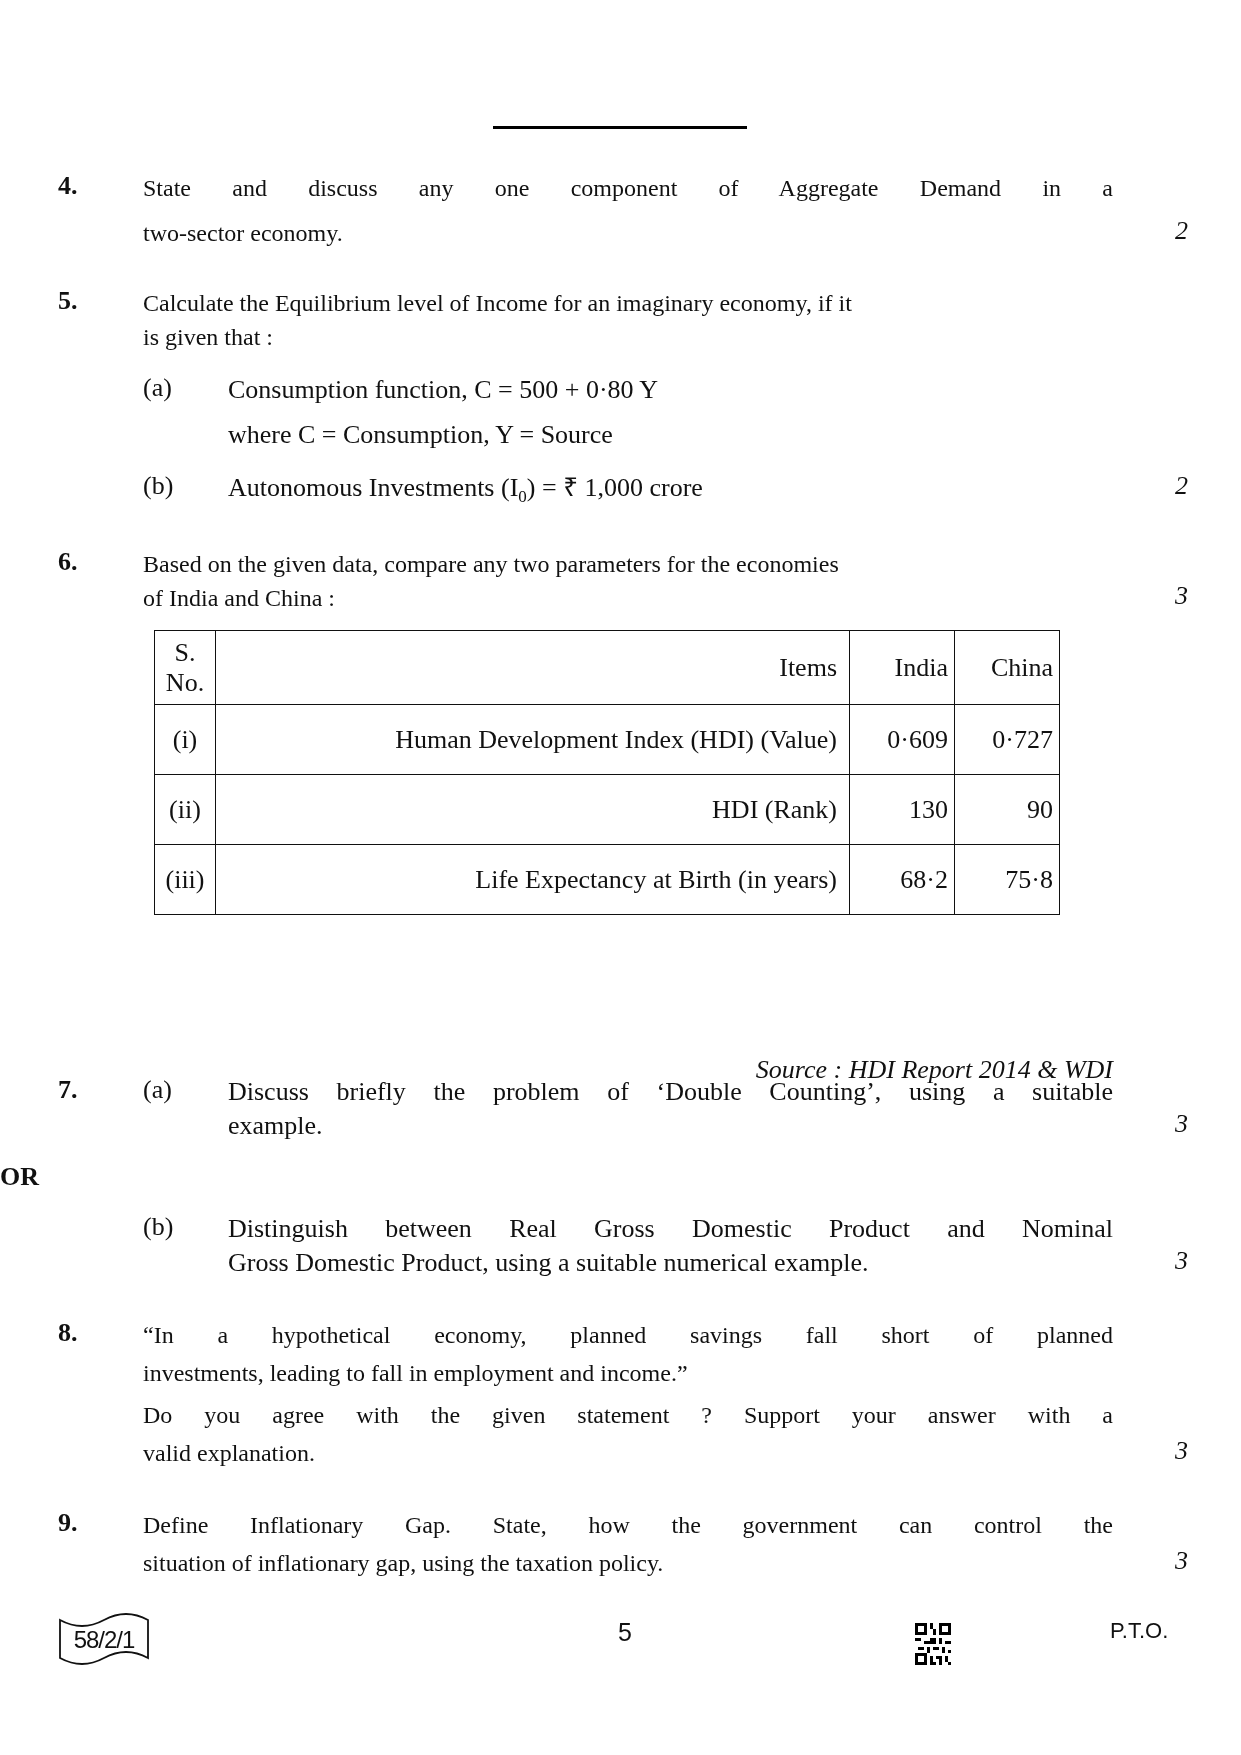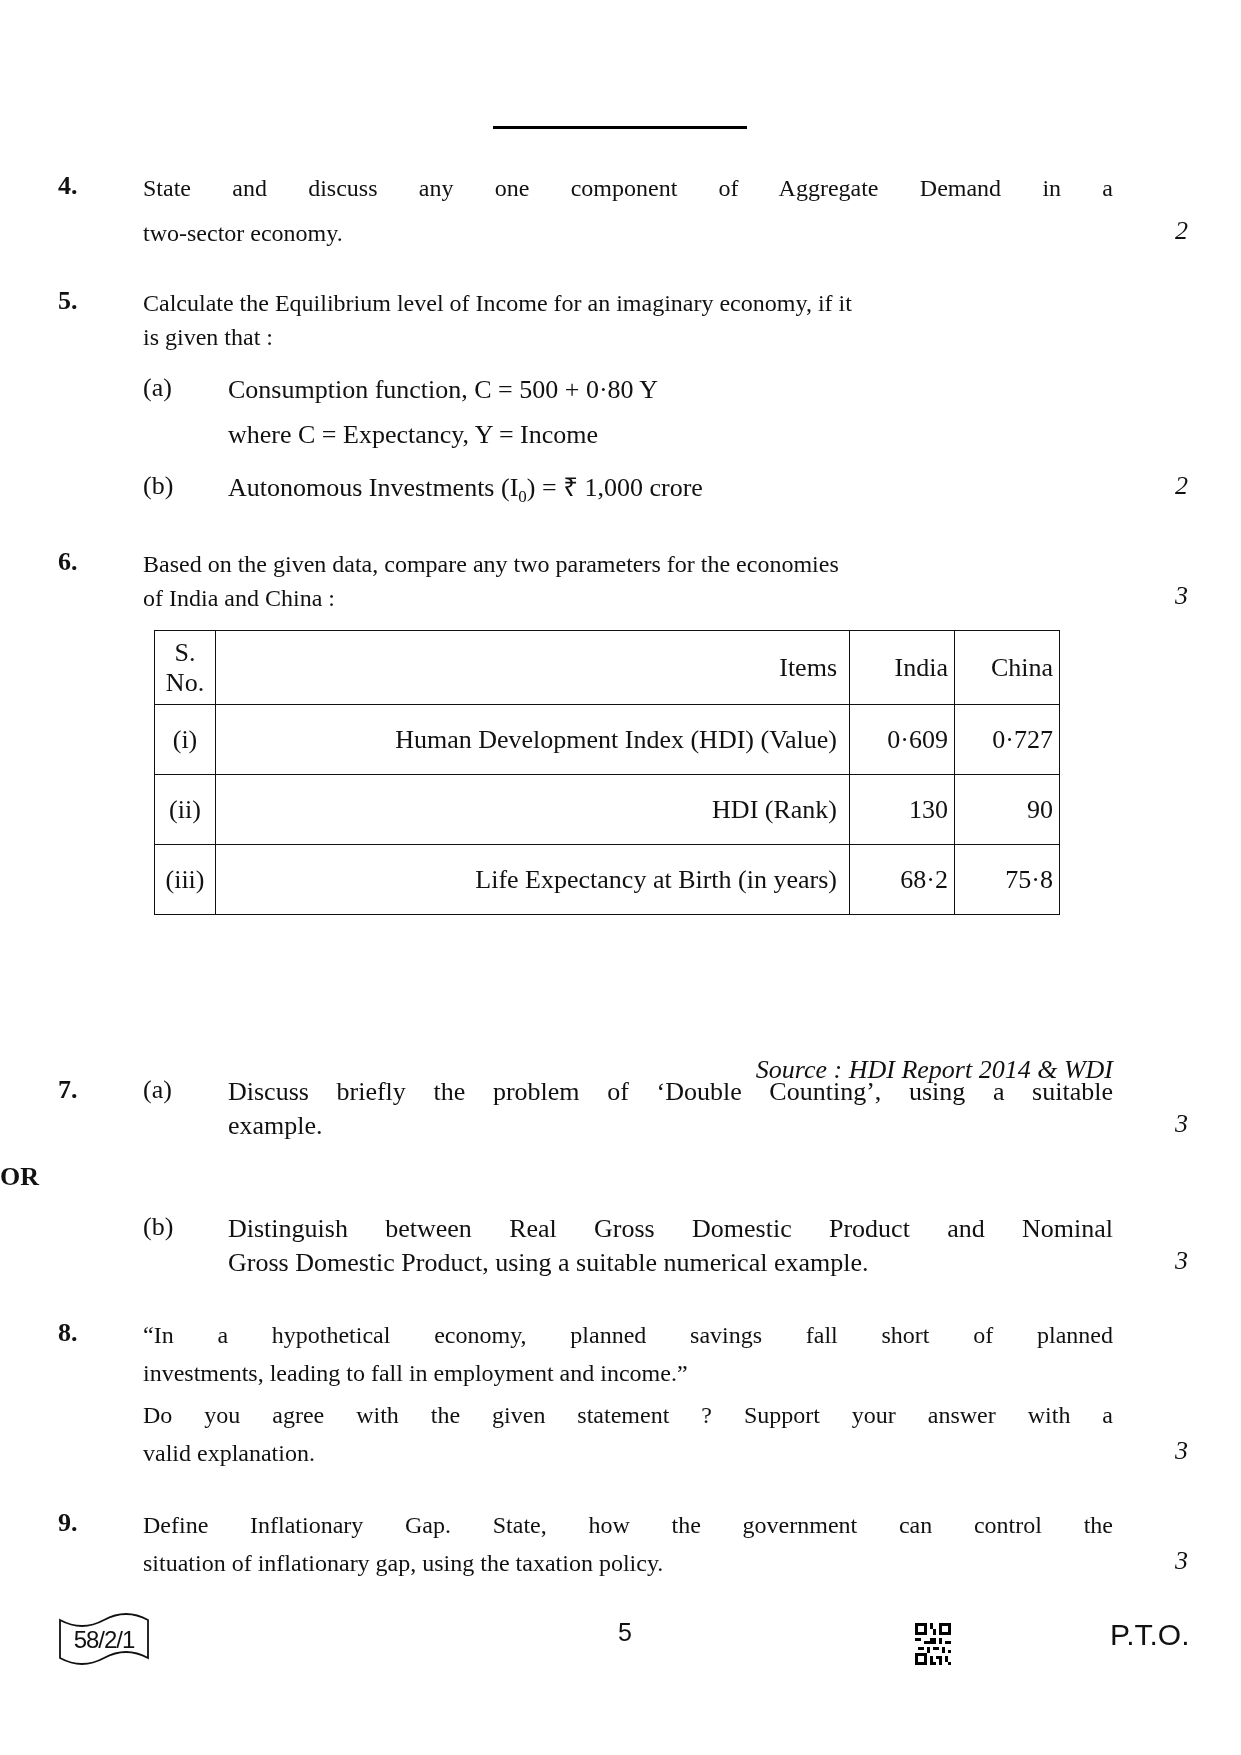--- a/index.html
+++ b/index.html
@@ -27,42 +27,42 @@
   .source { position:absolute; left:600px; width:513px; top:1055px; text-align:right;
             font-style:italic; font-size:26px; font-family:"Liberation Serif",serif; }
   .or { position:absolute; left:0; width:1241px; top:1162px; text-align:left; font-weight:bold;
         font-size:26px; font-family:"Liberation Serif",serif; }
   .footer-code { position:absolute; left:58px; top:1610px; width:92px; height:58px; }
   .footer-code span { position:absolute; left:0; width:100%; top:16px; text-align:center;
                       font-family:"Liberation Sans",sans-serif; font-size:24px; letter-spacing:-1px; }
   .page-no { position:absolute; left:610px; top:1618px; width:30px; text-align:center;
              font-family:"Liberation Sans",sans-serif; font-size:25px; }
   .qr { position:absolute; left:915px; top:1623px; width:36px; height:42px; }
-  .pto { position:absolute; left:1110px; top:1618px; font-family:"Liberation Sans",sans-serif; font-size:30px; }
+  .pto { position:absolute; left:1110px; top:1618px; font-family:"Liberation Sans",sans-serif; font-size:22px; }
   sub.small { font-size:17px; vertical-align:-6px; }
 </style>
 </head>
 <body>
 
 <div class="divider"></div>
 
 <div>
   <div class="qnum" style="top:171px;">4.</div>
   <div class="qtext justify-line" style="top:171px; width:970px;">State and discuss any one component of Aggregate Demand in a</div>
   <div class="qtext" style="top:216px;">two-sector economy.</div>
   <div class="marks" style="top:216px;">2</div>
 </div>
 
 <div>
   <div class="qnum" style="top:286px;">5.</div>
   <div class="qtext" style="top:286px;">Calculate the Equilibrium level of Income for an imaginary economy, if it</div>
   <div class="qtext" style="top:320px;">is given that :</div>
   <div class="sublabel" style="top:373px;">(a)</div>
   <div class="subtext" style="top:373px;">Consumption function, C = 500 + 0·80 Y</div>
-  <div class="subtext" style="top:418px;">where C = Expectancy, Y = Income</div>
+  <div class="subtext" style="top:418px;">where C = Consumption, Y = Source</div>
   <div class="sublabel" style="top:471px;">(b)</div>
   <div class="subtext" style="top:471px;"><span>Autonomous Investments (I</span><sub class="small">0</sub><span>) = ₹ 1,000 crore</span></div>
   <div class="marks" style="top:471px;">2</div>
 </div>
 
 <div>
   <div class="qnum" style="top:547px;">6.</div>
   <div class="qtext" style="top:547px;">Based on the given data, compare any two parameters for the economies</div>
   <div class="qtext" style="top:581px;">of India and China :</div>
   <div class="marks" style="top:581px;">3</div>

